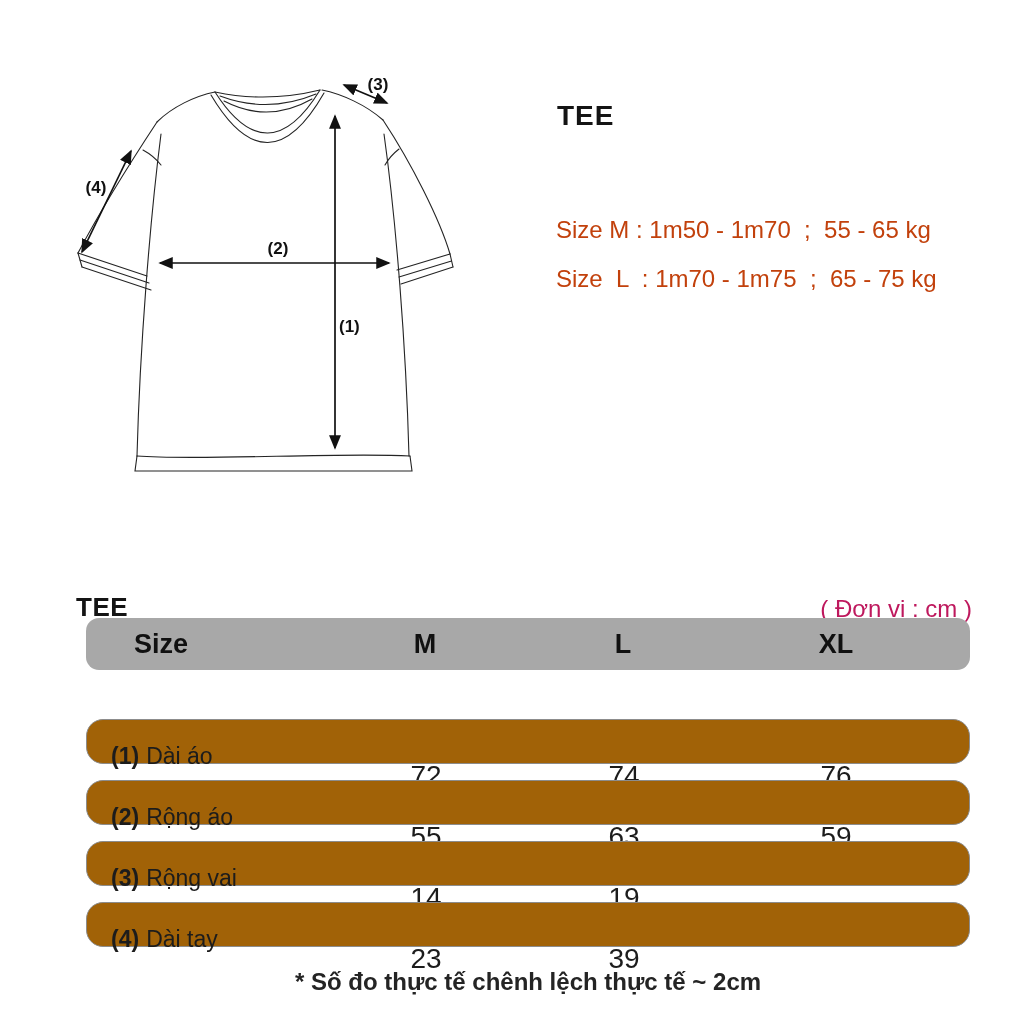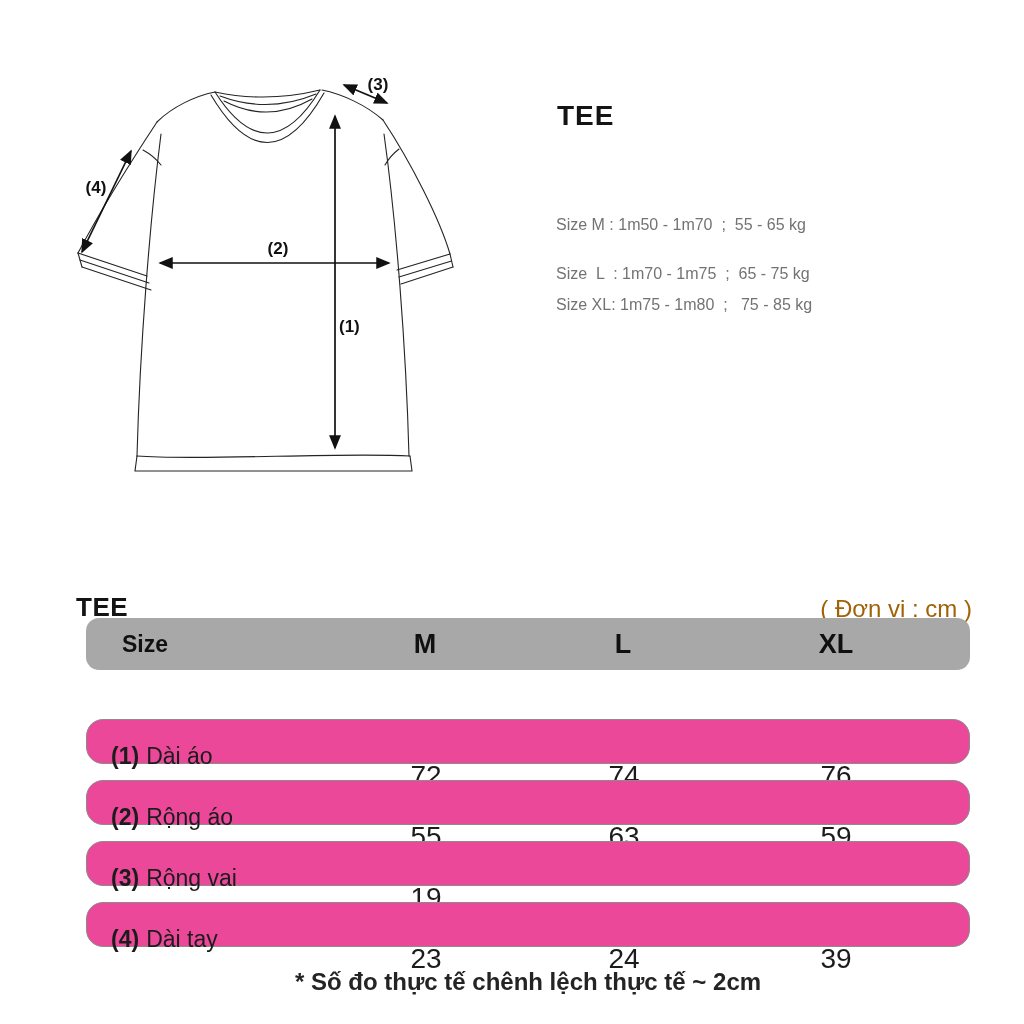--- a/index.html
+++ b/index.html
@@ -5,39 +5,39 @@
   html,body { margin:0; padding:0; }
   body { font-family:"Liberation Sans", sans-serif; background:#ffffff; }
   .sheet { position:relative; width:1024px; height:1024px; background:#ffffff; overflow:hidden; color:#1d1d1d; }
 
   
   .shirt-svg { position:absolute; left:0; top:0; width:520px; height:520px; }
 
   
   .info-title   { position:absolute; left:557px; top:100px; font-size:28px; font-weight:bold; color:#141414; letter-spacing:1px; }
   .info-sub     { position:absolute; left:556px; top:174px; font-size:24px; font-weight:bold; color:#1f1f1f; }
-  .info-line    { position:absolute; left:556px; font-size:16px; color:#737373; white-space:pre; }
+  .info-line    { position:absolute; left:556px; font-size:24px; color:#c2410c; white-space:pre; }
   .info-line.l0 { top:216px; }
   .info-line.l1 { top:265px; }
   .info-line.l2 { top:296px; }
 
   
   .tbl-titlebar { position:absolute; left:76px; top:574px; width:896px; display:flex; justify-content:space-between; align-items:flex-end; }
   .tbl-title { font-size:26px; font-weight:bold; color:#141414; letter-spacing:0.5px; }
-  .tbl-unit  { font-size:24px; color:#a16207;margin-top:21px; }
+  .tbl-unit  { font-size:24px; color:#be185d;margin-top:21px; }
 
   .grid-cols { display:grid; grid-template-columns:220px 238px 158px 1fr; align-items:center; }
 
   .tbl-head { position:absolute; left:86px; top:618px; width:884px; height:52px;
               border-radius:13px; }
-  .tbl-head .h-size { font-size:23px; font-weight:bold; padding-left:36px; color:#101010; }
+  .tbl-head .h-size { font-size:27px; font-weight:bold; padding-left:48px; color:#101010; }
   .tbl-head .h-col  { font-size:27px; font-weight:bold; text-align:center; color:#101010; }
 
   .tbl-row { position:absolute; left:86px; width:884px; height:45px; box-sizing:border-box;
-             background:#ec4899; border:1.5px solid #8c8c8c; border-radius:17px; }
+             background:#a16207; border:1.5px solid #8c8c8c; border-radius:17px; }
   .tbl-row.r0 { top:719px; } .tbl-row.r1 { top:780px; }
   .tbl-row.r2 { top:841px; } .tbl-row.r3 { top:902px; }
   .row-label { font-size:23px; color:#1c1c1c; padding-left:24px; white-space:nowrap; }
   .row-label .num { font-weight:bold; margin-right:7px; }
   .row-val   { font-size:28px; color:#1c1c1c; text-align:center;margin-top:40px; }
 
   .footnote { position:absolute; left:86px; top:968px; width:884px; text-align:center;
               font-size:24px; color:#242424;font-weight:bold; }
 </style>
 </head>
@@ -99,21 +99,20 @@
       <text x="339" y="332" text-anchor="start">(1)</text>
       <text x="278" y="254" text-anchor="middle">(2)</text>
       <text x="378" y="90" text-anchor="middle">(3)</text>
       <text x="96" y="193" text-anchor="middle">(4)</text>
     </g>
   </svg>
 
   <div class="info-title">TEE</div>
   <div class="info-line l0">Size M : 1m50 - 1m70  ;  55 - 65 kg</div>
   <div class="info-line l1">Size  L  : 1m70 - 1m75  ;  65 - 75 kg</div>
-  <div class="info-line l2">Size XL: 1m75 - 1m80  ;   75 - 85 kg</div>
 
   <div class="tbl-titlebar">
     <span class="tbl-title">TEE</span>
     <span class="tbl-unit">( Đơn vị : cm )</span>
   </div>
 
   <div class="tbl-head grid-cols" id="tbl-head" style="background: rgb(168, 168, 168);">
     <span class="h-size">Size</span>
     <span class="h-col">M</span>
     <span class="h-col">L</span>
@@ -127,24 +126,24 @@
     <span class="row-val">76</span>
   </div>
   <div class="tbl-row r1 grid-cols">
     <span class="row-label"><b class="num">(2)</b><span>Rộng áo</span></span>
     <span class="row-val">55</span>
     <span class="row-val">63</span>
     <span class="row-val">59</span>
   </div>
   <div class="tbl-row r2 grid-cols">
     <span class="row-label"><b class="num">(3)</b><span>Rộng vai</span></span>
+    <span class="row-val">14</span>
     <span class="row-val">19</span>
   </div>
   <div class="tbl-row r3 grid-cols">
     <span class="row-label"><b class="num">(4)</b><span>Dài tay</span></span>
     <span class="row-val">23</span>
-    <span class="row-val">24</span>
     <span class="row-val">39</span>
   </div>
 
   <div class="footnote">* Số đo thực tế chênh lệch thực tế ~ 2cm</div>
 
 </div>
 
 </body></html>

